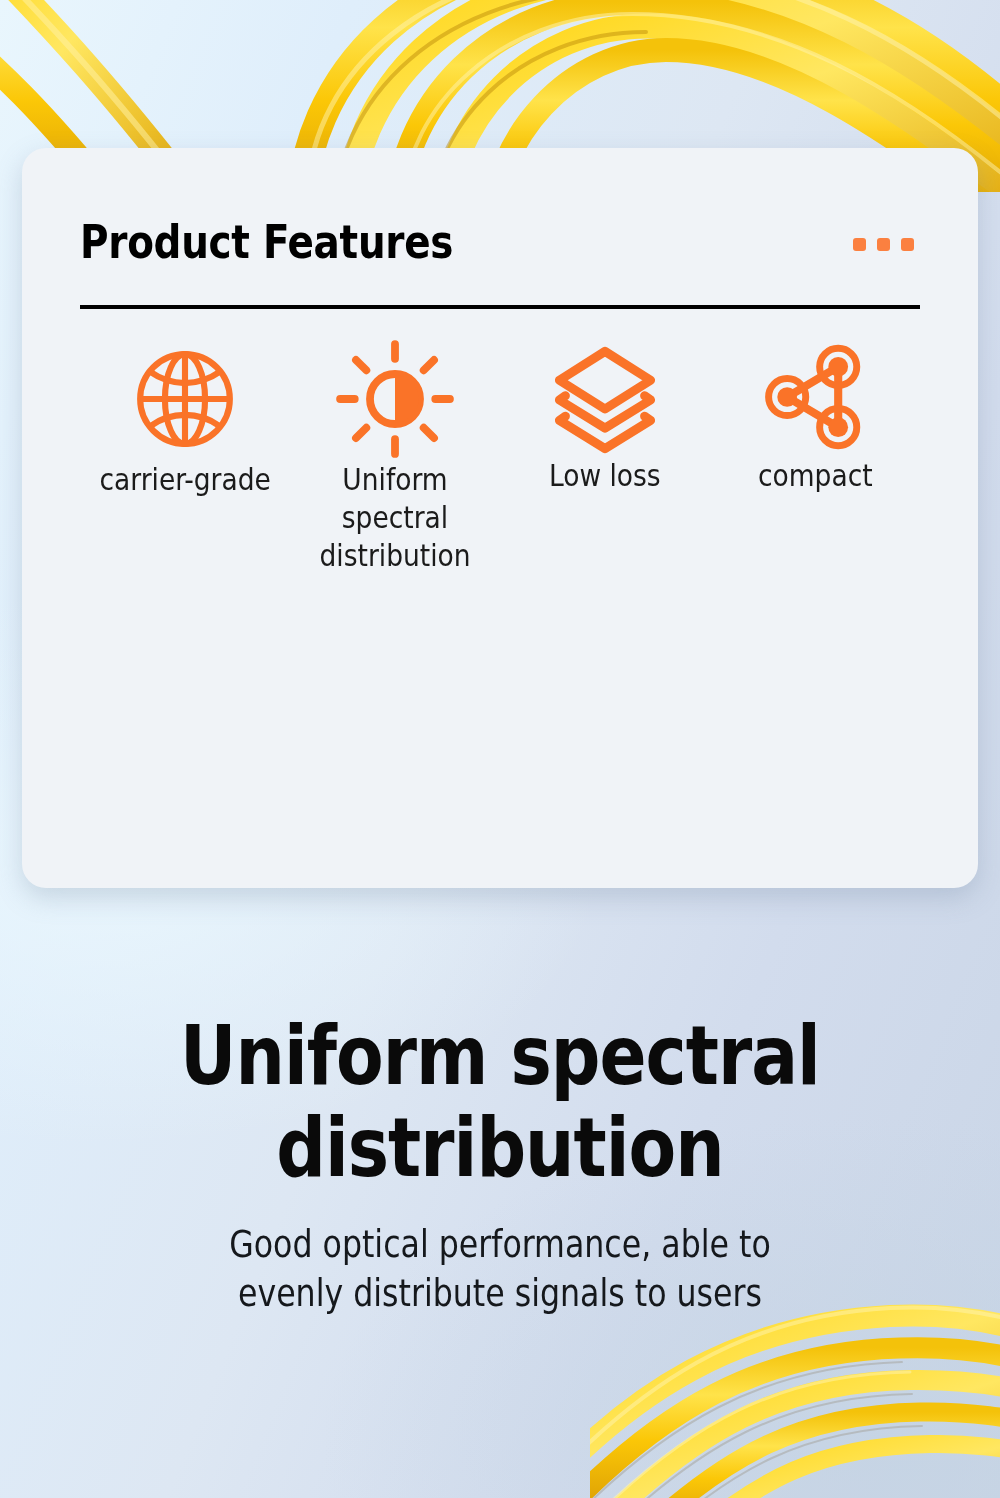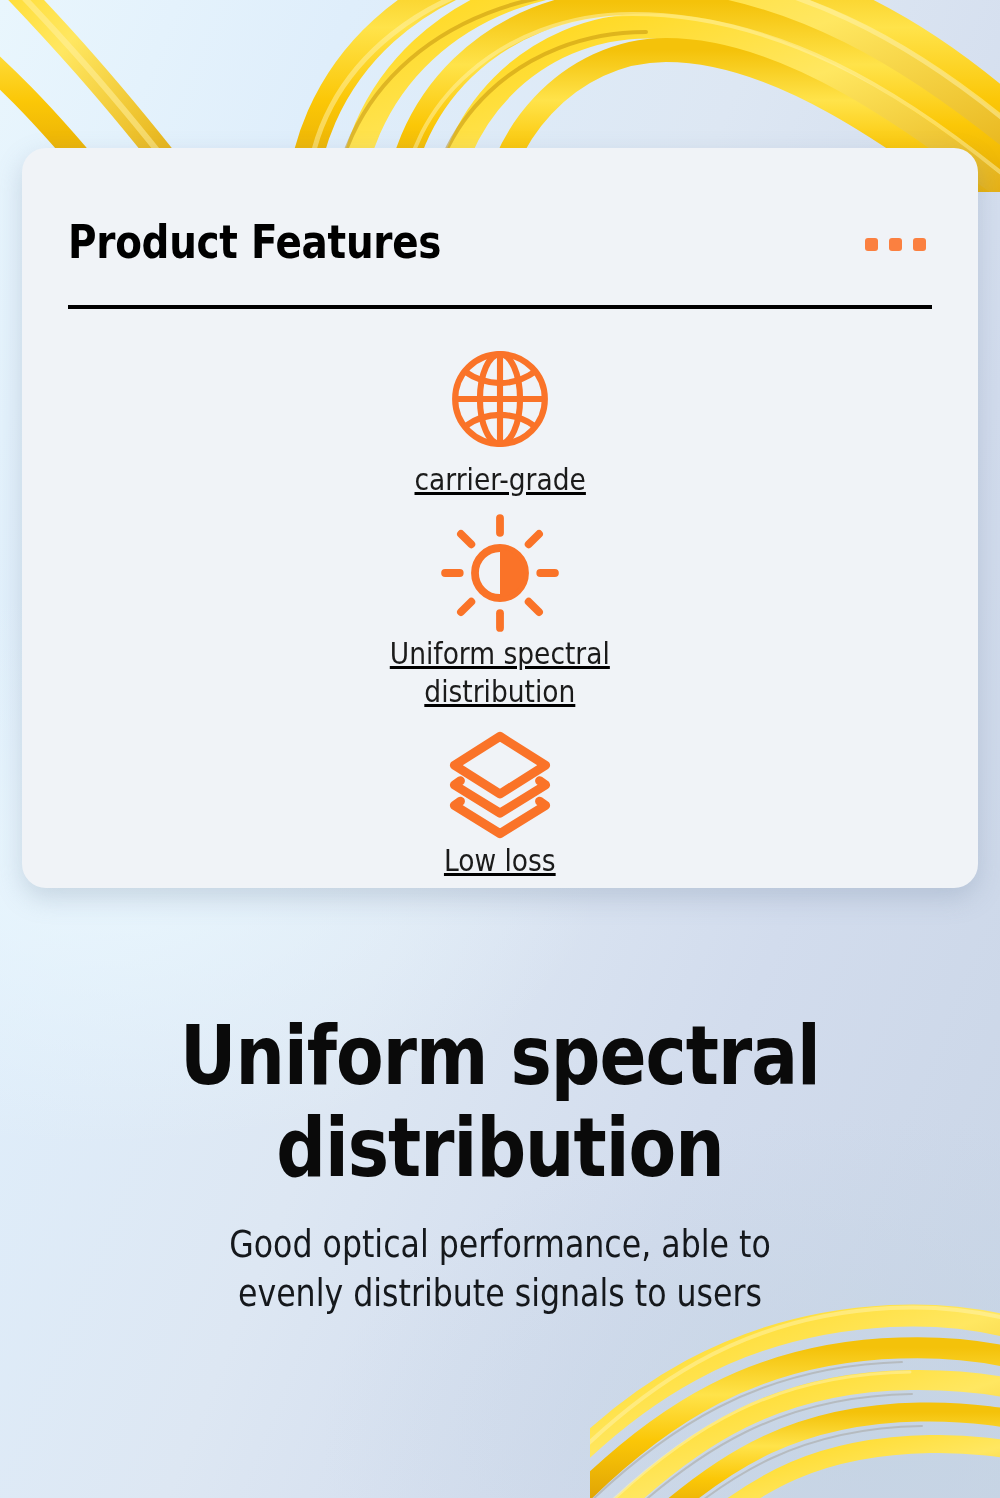--- a/index.html
+++ b/index.html
@@ -28,45 +28,44 @@
   .bot-cables { bottom:-6px; right:-10px; width:420px; height:300px; }
 
   
   .card {
     position:absolute;
     left:22px; top:148px;
     width:956px; height:740px;
     background:#f0f3f7;
     border-radius:24px;
     box-shadow:0 10px 26px rgba(120,140,165,0.30);
-    padding:0 46px;
+    padding:0 58px;
   }
 
   .card-head {
     display:flex; align-items:flex-start; justify-content:space-between;
     padding-top:70px;
   }
   .card-title {
     font-family:"DejaVu Sans Condensed","Liberation Sans Narrow","Liberation Sans", sans-serif;
     font-size:47px; font-weight:bold; color:#000;
     letter-spacing:-0.3px; line-height:1;
     transform:scaleX(0.92); transform-origin:left center;
   }
   .dots { display:flex; gap:11px; margin-top:20px; margin-right:6px; }
   .dots i { display:block; width:13px; height:13px; border-radius:3px; background:#fb8040; }
 
   .divider { height:4px; background:#000; margin-top:40px; }
 
   
   .grid {
     display:grid;
-    grid-template-columns:repeat(1, 1fr);
-    row-gap:18px;
+    grid-template-columns:repeat(4, 1fr);
+    row-gap:28px;
     margin-top:34px;
-    text-decoration:underline;
   }
   .feature { display:flex; flex-direction:column; align-items:center; }
   .feature .ic { height:112px; display:flex; align-items:center; justify-content:center; }
   .feature .lbl {
     margin-top:6px;
     font-family:"DejaVu Sans Condensed","Liberation Sans Narrow","Liberation Sans", sans-serif;
     font-size:31px; color:#1b1b1b; text-align:center; line-height:1.22;
     transform:scaleX(0.95);
   }
   .feature.row2 .ic { height:108px; }
@@ -210,20 +209,42 @@
           <svg width="120" height="120" viewBox="0 0 100 100" fill="none" stroke="#FA7328" stroke-width="7.5" stroke-linejoin="round" stroke-linecap="round">
             <path d="M50 12 L88 36 L50 60 L12 36 Z"></path>
             <path d="M17 49 L12 52.5 L50 76 L88 52.5 L83 49"></path>
             <path d="M17 66 L12 69.5 L50 93 L88 69.5 L83 66"></path>
           </svg>
         </div>
         <div class="lbl">Low loss</div>
       </div>
 
 
+      <div class="feature row2">
+        <div class="ic">
+          <svg width="116" height="116" viewBox="0 0 100 100" fill="none">
+            <g stroke="#FA7328" stroke-width="7" stroke-linecap="round">
+              <line x1="26" y1="50" x2="70" y2="24"></line>
+              <line x1="70" y1="24" x2="70" y2="76"></line>
+              <line x1="70" y1="76" x2="26" y2="50"></line>
+            </g>
+            <g stroke="#FA7328" stroke-width="6" fill="none">
+              <circle cx="26" cy="50" r="16"></circle>
+              <circle cx="70" cy="24" r="16"></circle>
+              <circle cx="70" cy="76" r="16"></circle>
+            </g>
+            <g fill="#FA7328">
+              <circle cx="26" cy="50" r="8.5"></circle>
+              <circle cx="70" cy="24" r="8.5"></circle>
+              <circle cx="70" cy="76" r="8.5"></circle>
+            </g>
+          </svg>
+        </div>
+        <div class="lbl">compact</div>
+      </div>
 
     </div>
   </div>
 
   <div class="hero">
     <h1>
       <span>Uniform spectral</span><br>
       <span>distribution</span>
     </h1>
     <p>

